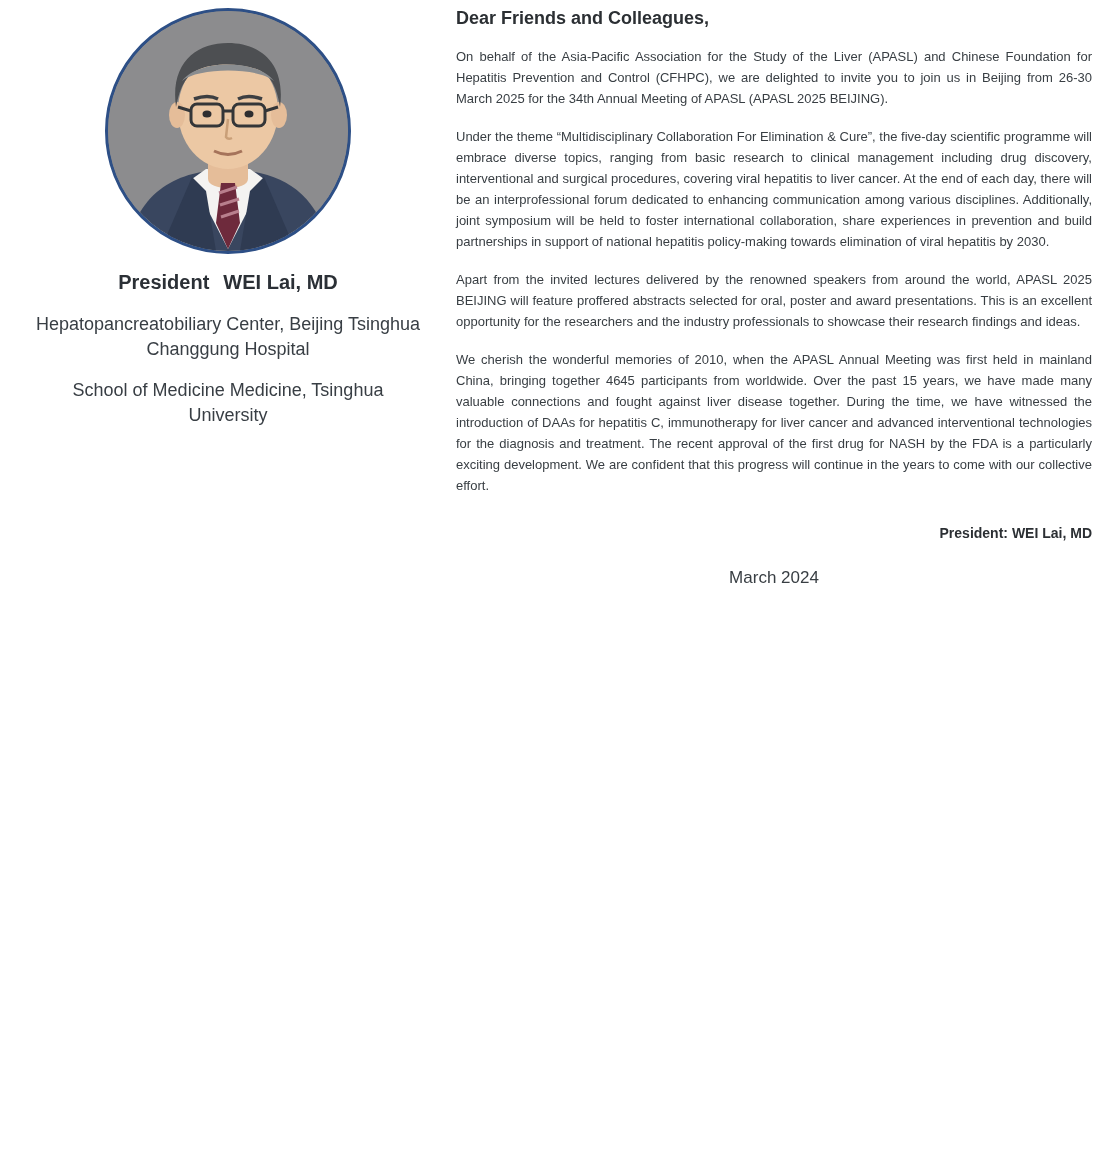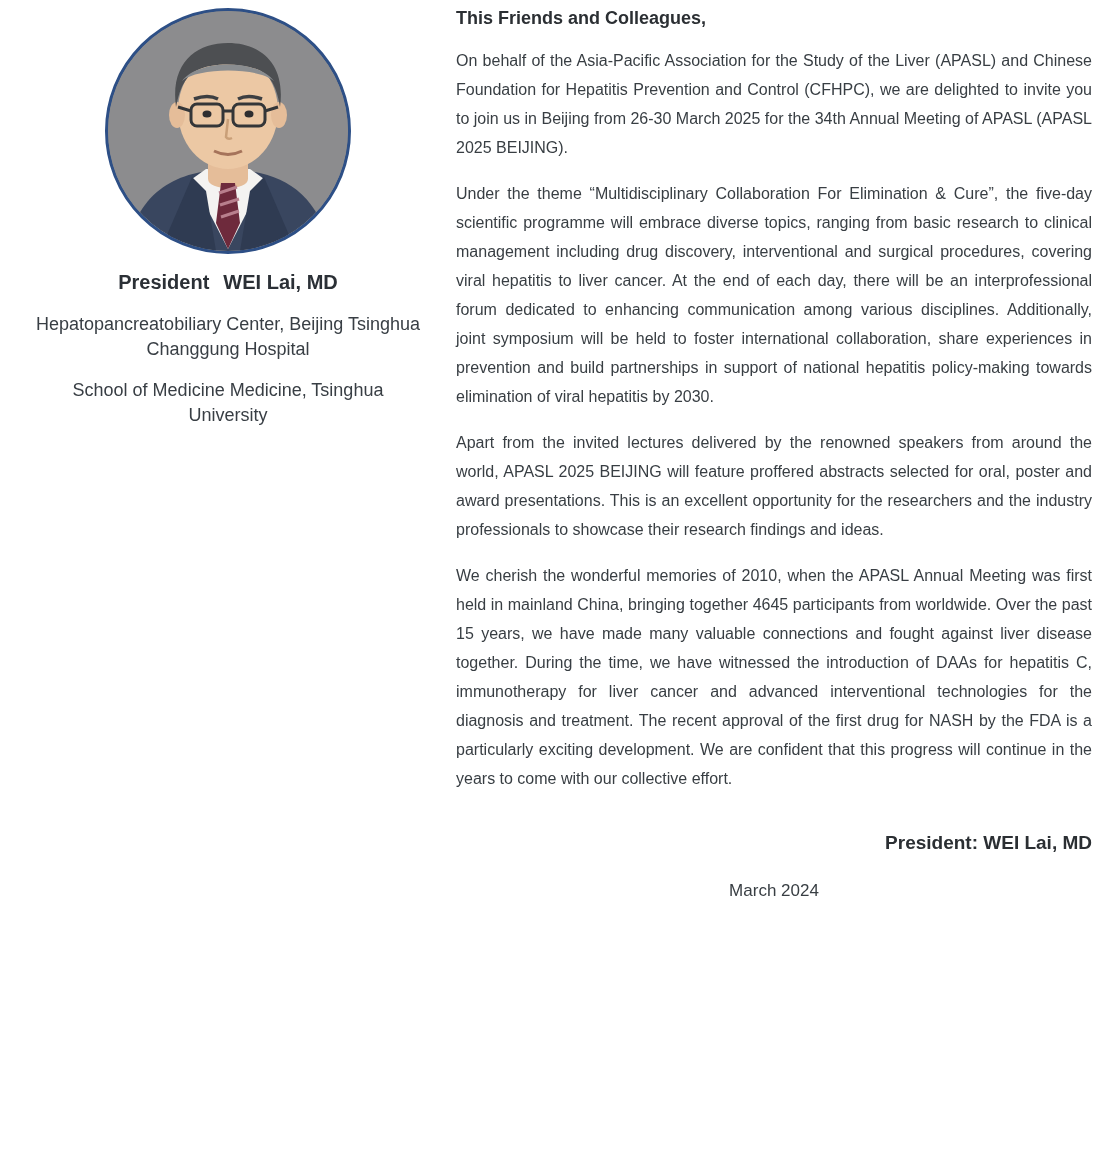--- a/index.html
+++ b/index.html
@@ -54,30 +54,30 @@
     padding-right: 21px;
     color: #383e43;
   }
   .salutation {
     font-size: 18px;
     font-weight: bold;
     color: #2b2f33;
     margin-bottom: 17px;
   }
   .letter-col p.body-para {
-    font-size: 16px;
-    line-height: 29px;
+    font-size: 13px;
+    line-height: 21px;
     text-align: justify;
     text-justify: inter-word;
     margin-bottom: 17px;
   }
   .signature {
-    margin-top: 39px;
+    margin-top: 29px;
     text-align: right;
-    font-size: 19px;
+    font-size: 14px;
     font-weight: bold;
     color: #2b2f33;
   }
   .letter-date {
     margin-top: 27px;
     text-align: center;
     font-size: 17px;
     color: #383e43;
   }
 </style>
@@ -134,21 +134,21 @@
       </svg>
     </div>
     <div class="profile-name">
       <span>President</span><span class="name-part">WEI Lai, MD</span>
     </div>
     <p class="profile-affil">Hepatopancreatobiliary Center, Beijing Tsinghua Changgung Hospital</p>
     <p class="profile-affil">School of Medicine Medicine, Tsinghua University</p>
   </div>
 
   <div class="letter-col">
-    <p class="salutation">This Friends and Colleagues,</p>
+    <p class="salutation">Dear Friends and Colleagues,</p>
     <p class="body-para">On behalf of the Asia-Pacific Association for the Study of the Liver (APASL) and Chinese Foundation for Hepatitis Prevention and Control (CFHPC), we are delighted to invite you to join us in Beijing from 26-30 March 2025 for the 34th Annual Meeting of APASL (APASL 2025 BEIJING).</p>
     <p class="body-para">Under the theme “Multidisciplinary Collaboration For Elimination &amp; Cure”, the five-day scientific programme will embrace diverse topics, ranging from basic research to clinical management including drug discovery, interventional and surgical procedures, covering viral hepatitis to liver cancer. At the end of each day, there will be an interprofessional forum dedicated to enhancing communication among various disciplines. Additionally, joint symposium will be held to foster international collaboration, share experiences in prevention and build partnerships in support of national hepatitis policy-making towards elimination of viral hepatitis by 2030.</p>
     <p class="body-para">Apart from the invited lectures delivered by the renowned speakers from around the world, APASL 2025 BEIJING will feature proffered abstracts selected for oral, poster and award presentations. This is an excellent opportunity for the researchers and the industry professionals to showcase their research findings and ideas.</p>
     <p class="body-para">We cherish the wonderful memories of 2010, when the APASL Annual Meeting was first held in mainland China, bringing together 4645 participants from worldwide. Over the past 15 years, we have made many valuable connections and fought against liver disease together. During the time, we have witnessed the introduction of DAAs for hepatitis C, immunotherapy for liver cancer and advanced interventional technologies for the diagnosis and treatment. The recent approval of the first drug for NASH by the FDA is a particularly exciting development. We are confident that this progress will continue in the years to come with our collective effort.</p>
     <p class="signature">President: WEI Lai, MD</p>
     <p class="letter-date">March 2024</p>
   </div>
 
 </div>
 

